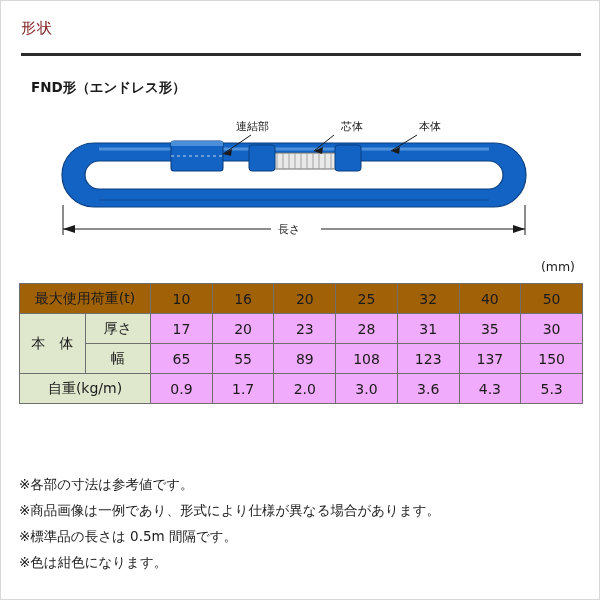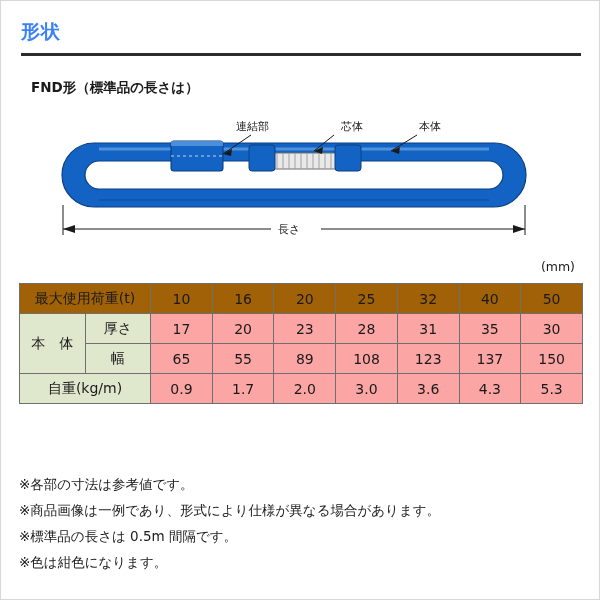--- a/index.html
+++ b/index.html
@@ -27,23 +27,23 @@
     position: absolute;
     left: 0;
     top: 16px;
     width: 600px;
     height: 42px;
   }
   .header-title {
     position: absolute;
     left: 20px;
     top: 2px;
-    font-size: 19px;
-    font-weight: bold;
-    color: #3b82f6;
+    font-size: 15px;
+    font-weight: normal;
+    color: #7f1d1d;
     letter-spacing: 1px;
   }
   .header-rule {
     position: absolute;
     left: 20px;
     top: 36px;
     width: 560px;
     height: 3px;
     background: #2b2b2b;
   }
@@ -106,21 +106,21 @@
     font-weight: bold;
     font-size: 13px;
     margin-left: 16px;
   }
   .head-cell {
     background: #a16207;
     font-weight: bold;
     font-size: 13.5px;
   }
   .val-cell {
-    background: #fca5a5;
+    background: #f0abfc;
     font-size: 14.5px;
   }
   .col-h1 { width: 118px; }
   .col-h2 { width: 62px; }
   .col-v  { width: 55px; }
 
   
   .notes {
     position: absolute;
     left: 18px;
@@ -144,21 +144,21 @@
 </head>
 <body>
 
 <div class="page">
 
   <div class="header">
     <div class="header-title">形状</div>
     <div class="header-rule"></div>
   </div>
 
-  <div class="subtitle">FND形（標準品の長さは）</div>
+  <div class="subtitle">FND形（エンドレス形）</div>
 
   <div class="illus">
     <svg width="566" height="150" viewBox="0 0 566 150" xmlns="http://www.w3.org/2000/svg">
 
       <g>
 
         <path d="M 75 38 L 475 38 A 32 32 0 0 1 475 102 L 75 102 A 32 32 0 0 1 75 38 Z" fill="#1263c4" stroke="#0b3f80" stroke-width="1.2"></path>
 
         <path d="M 80 56 L 470 56 A 14 14 0 0 1 470 84 L 80 84 A 14 14 0 0 1 80 56 Z" fill="#ffffff" stroke="#0b3f80" stroke-width="1.2"></path>
 

